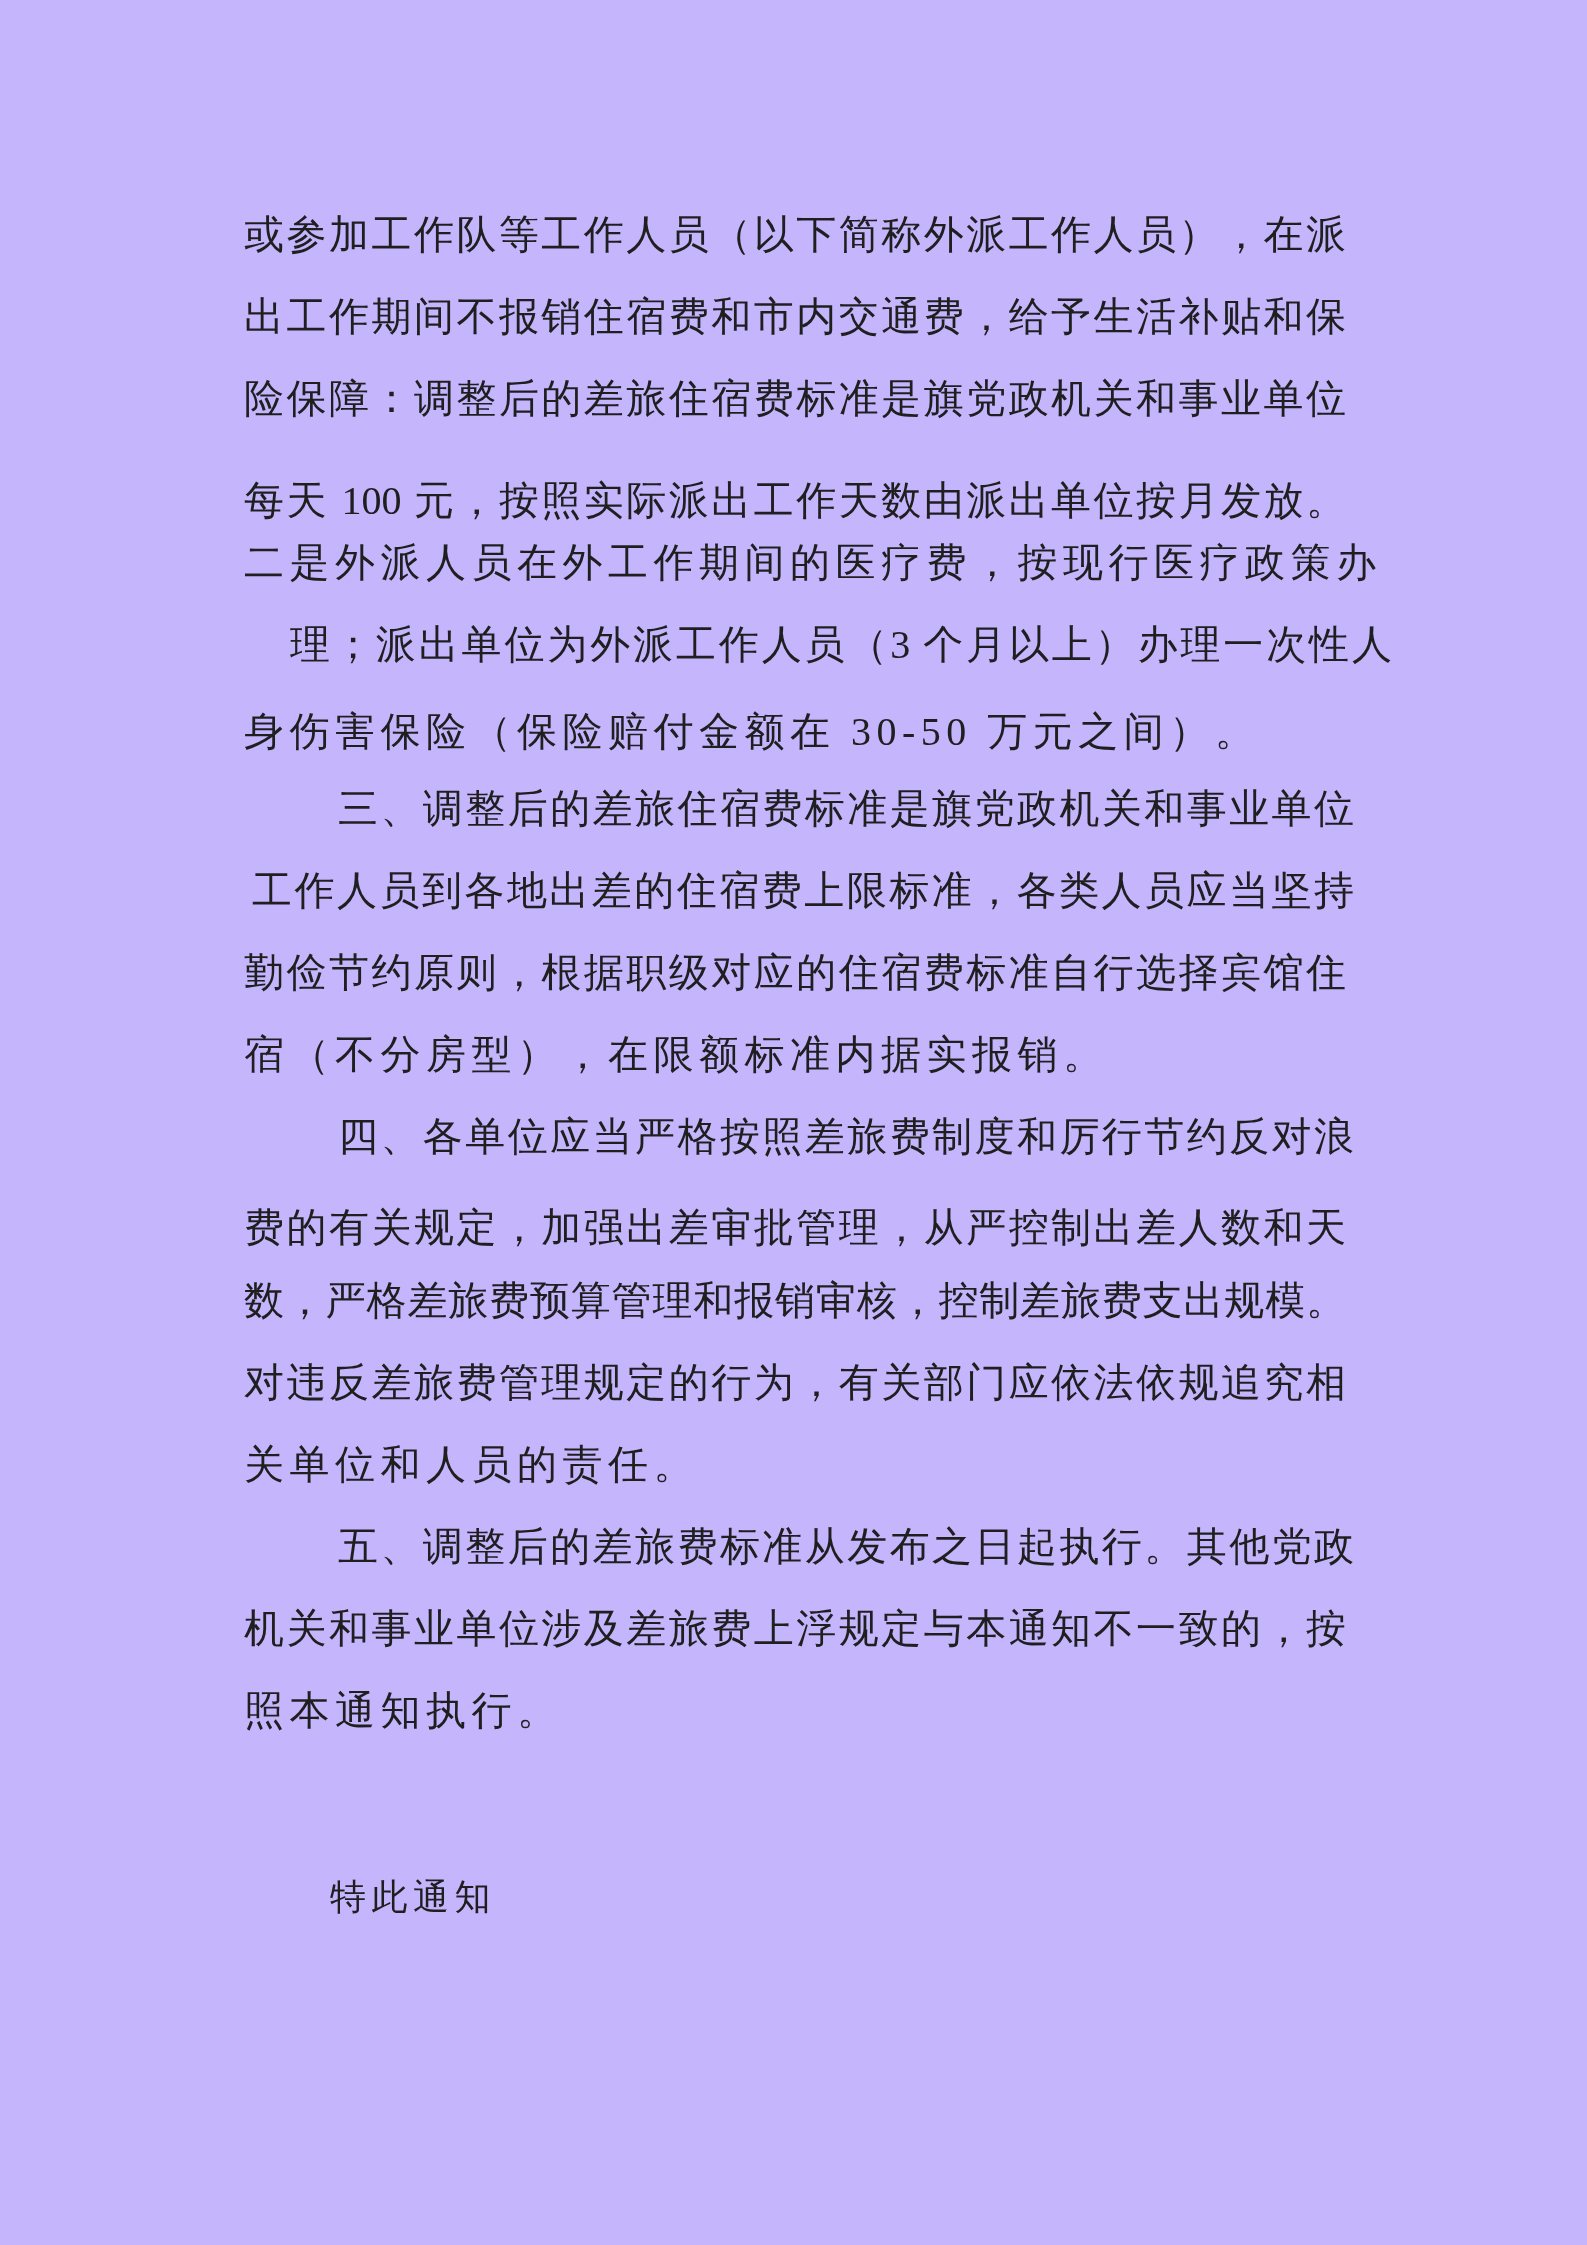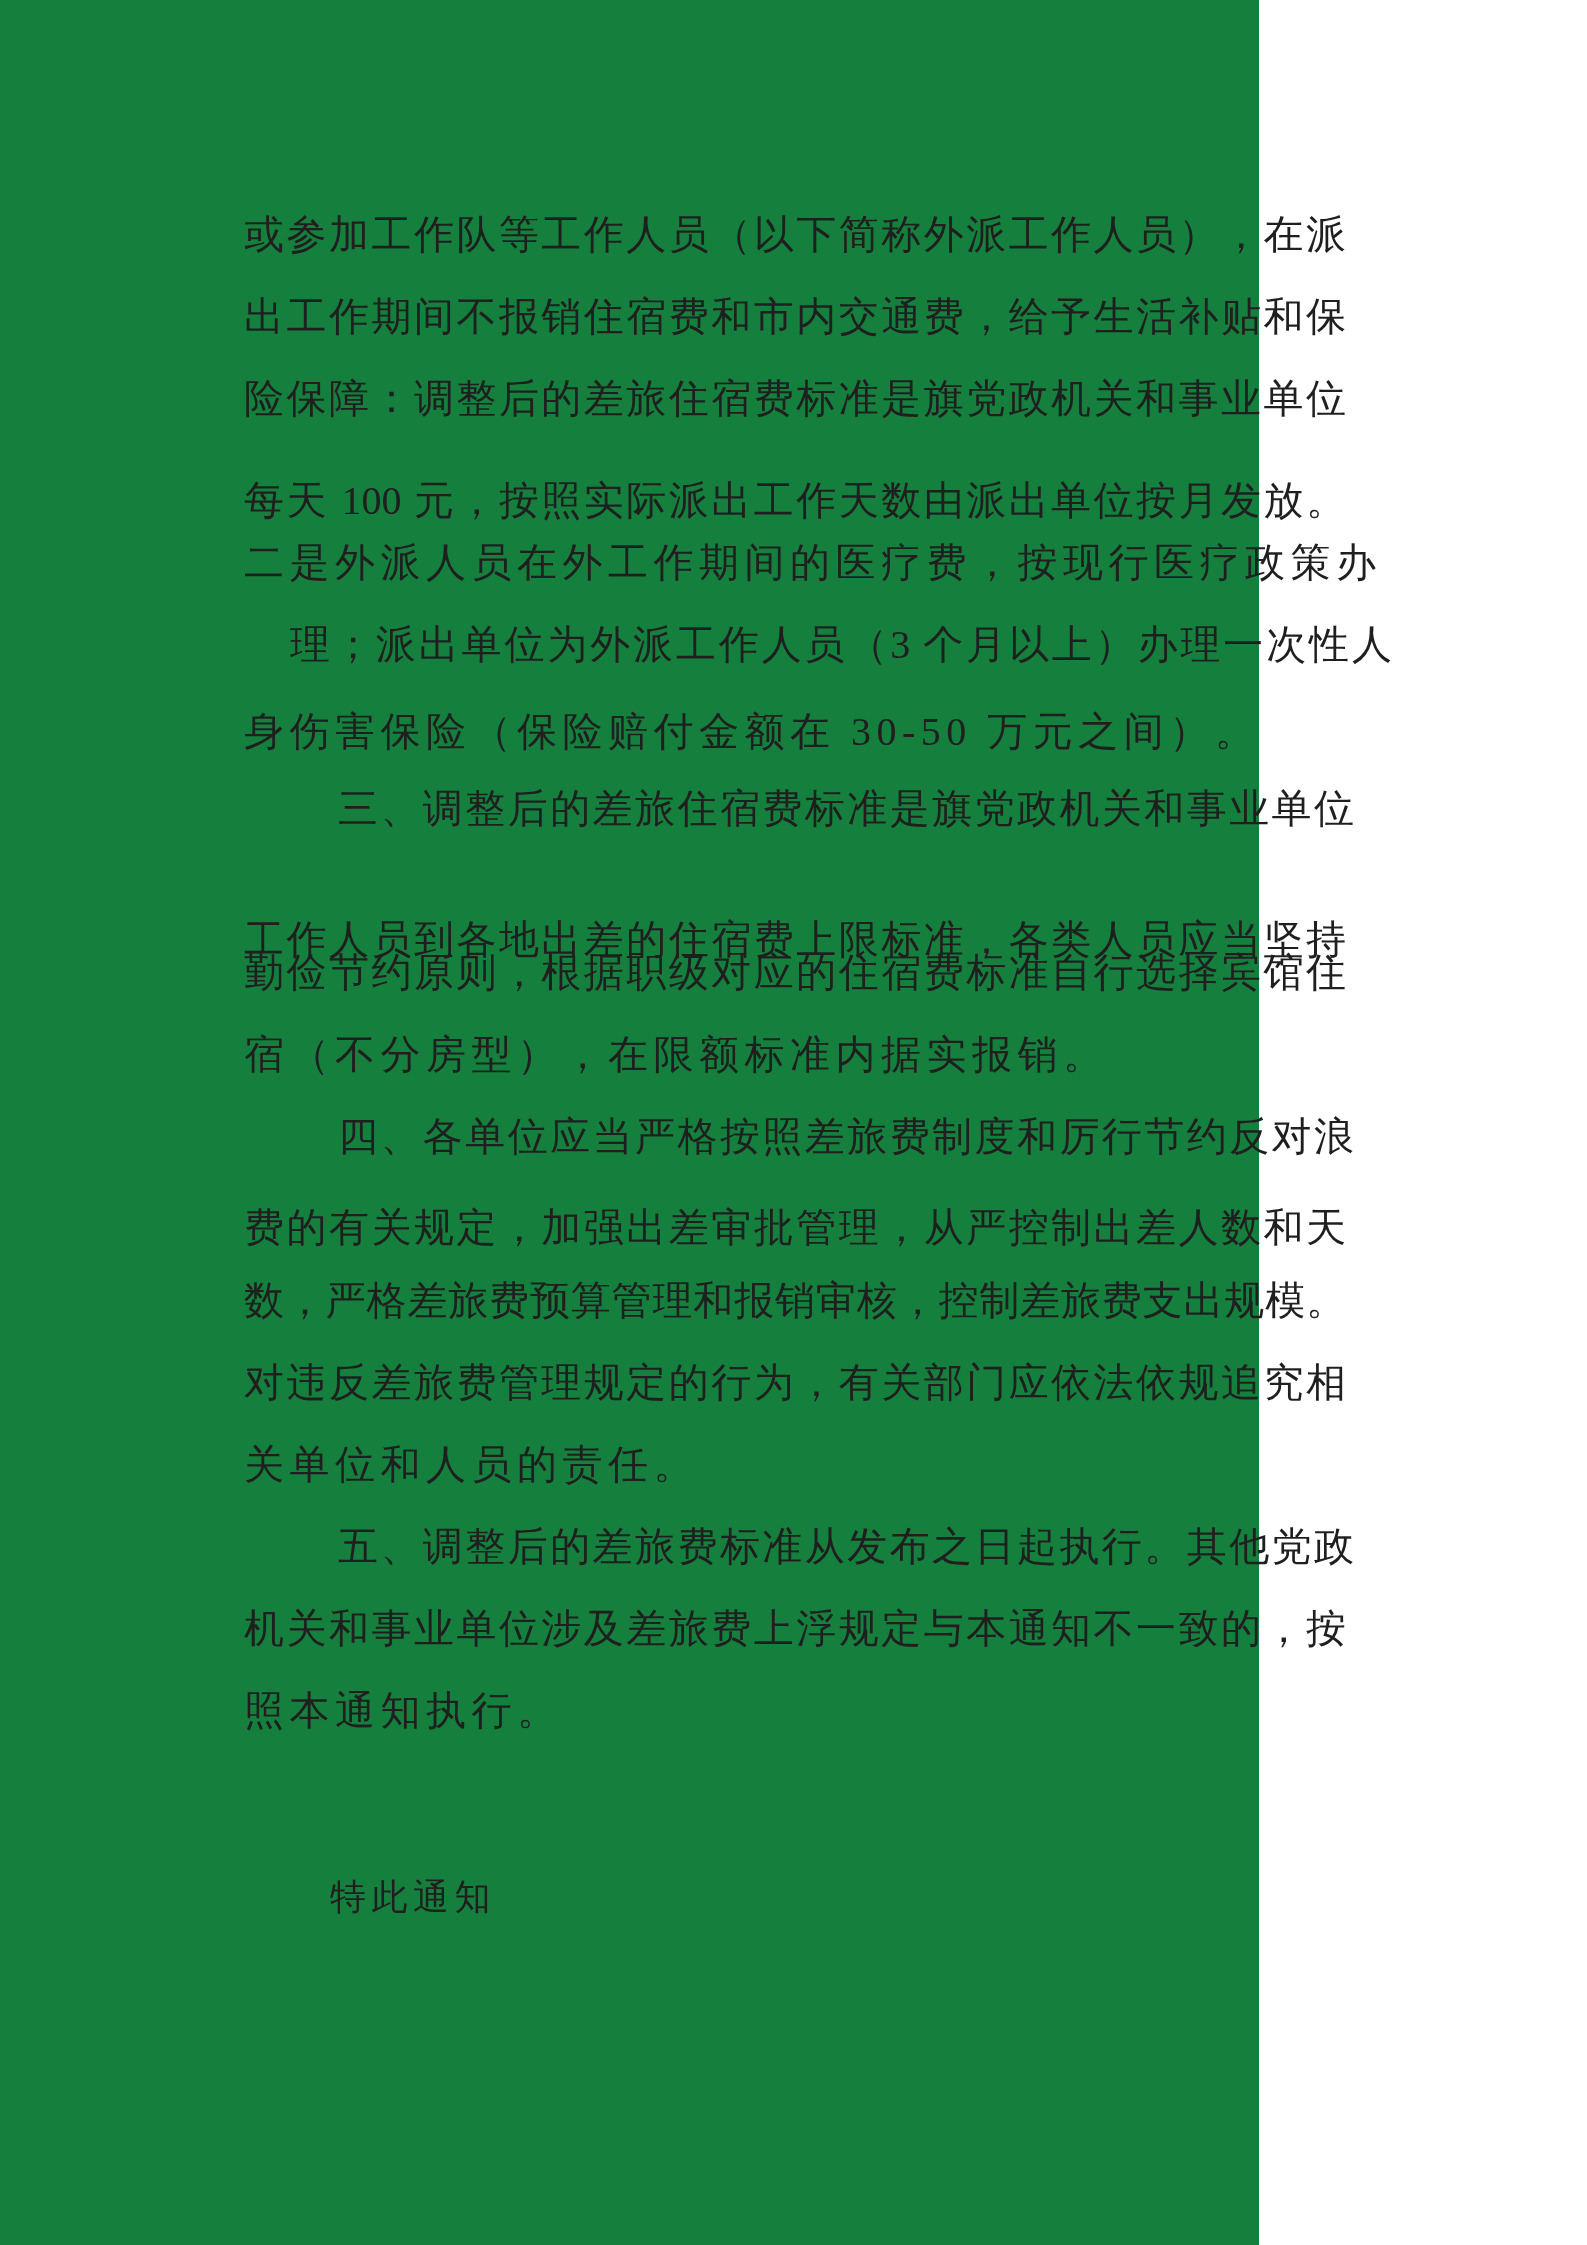--- a/index.html
+++ b/index.html
@@ -10,23 +10,23 @@
     body {
       width: 1587px;
       height: 2245px;
       position: relative;
       overflow: hidden;
     }
     .page {
       position: absolute;
       left: 0;
       top: 0;
-      width: 1259px;
+      width: 1587px;
       height: 2245px;
-      background: #15803d;
+      background: #c4b5fd;
     }
     .line {
       position: absolute;
       left: 244px;
       width: 1102px;
       height: 46px;
       line-height: 46px;
       font-family: "Liberation Serif", "DejaVu Serif", serif;
       font-size: 40px;
       color: #1f1f1f;
@@ -66,21 +66,21 @@
     <div class="line" style="top:294px;">出工作期间不报销住宿费和市内交通费，给予生活补贴和保</div>
     <div class="line" style="top:376px;">险保障：调整后的差旅住宿费标准是旗党政机关和事业单位</div>
     <div class="line" style="top:458px;margin-top:20px;">每天 100 元，按照实际派出工作天数由派出单位按月发放。</div>
     <div class="line last" style="top:540px;">二是外派人员在外工作期间的医疗费，按现行医疗政策办</div>
     <div class="line" style="top:622px;margin-left:46px;">理；派出单位为外派工作人员（3 个月以上）办理一次性人</div>
     <div class="line last" style="top:709px;">身伤害保险（保险赔付金额在 30-50 万元之间）。</div>
   </div>
 
   <div>
     <div class="line indent" style="top:786px;">三、调整后的差旅住宿费标准是旗党政机关和事业单位</div>
-    <div class="line" style="top:917px;">工作人员到各地出差的住宿费上限标准，各类人员应当坚持</div>
+    <div class="line" style="top:868px;margin-left:8px;">工作人员到各地出差的住宿费上限标准，各类人员应当坚持</div>
     <div class="line" style="top:950px;">勤俭节约原则，根据职级对应的住宿费标准自行选择宾馆住</div>
     <div class="line last" style="top:1032px;">宿（不分房型），在限额标准内据实报销。</div>
   </div>
 
   <div>
     <div class="line indent" style="top:1114px;">四、各单位应当严格按照差旅费制度和厉行节约反对浪</div>
     <div class="line" style="top:1196px;margin-top:9px;">费的有关规定，加强出差审批管理，从严控制出差人数和天</div>
     <div class="line" style="top:1278px;">数，严格差旅费预算管理和报销审核，控制差旅费支出规模。</div>
     <div class="line" style="top:1360px;">对违反差旅费管理规定的行为，有关部门应依法依规追究相</div>
     <div class="line last" style="top:1442px;">关单位和人员的责任。</div>

